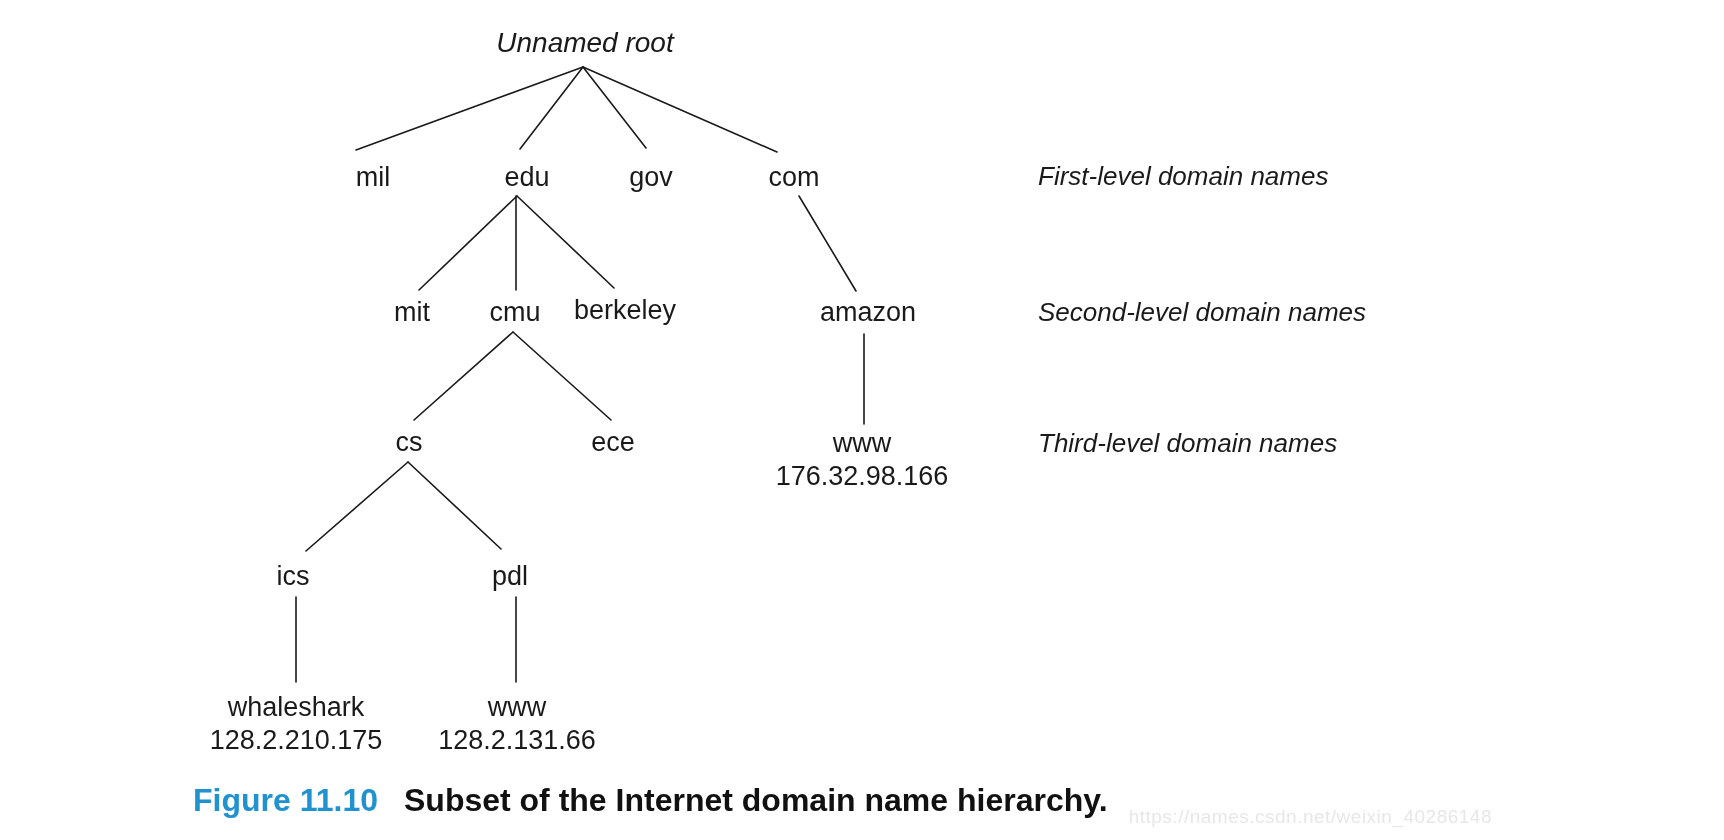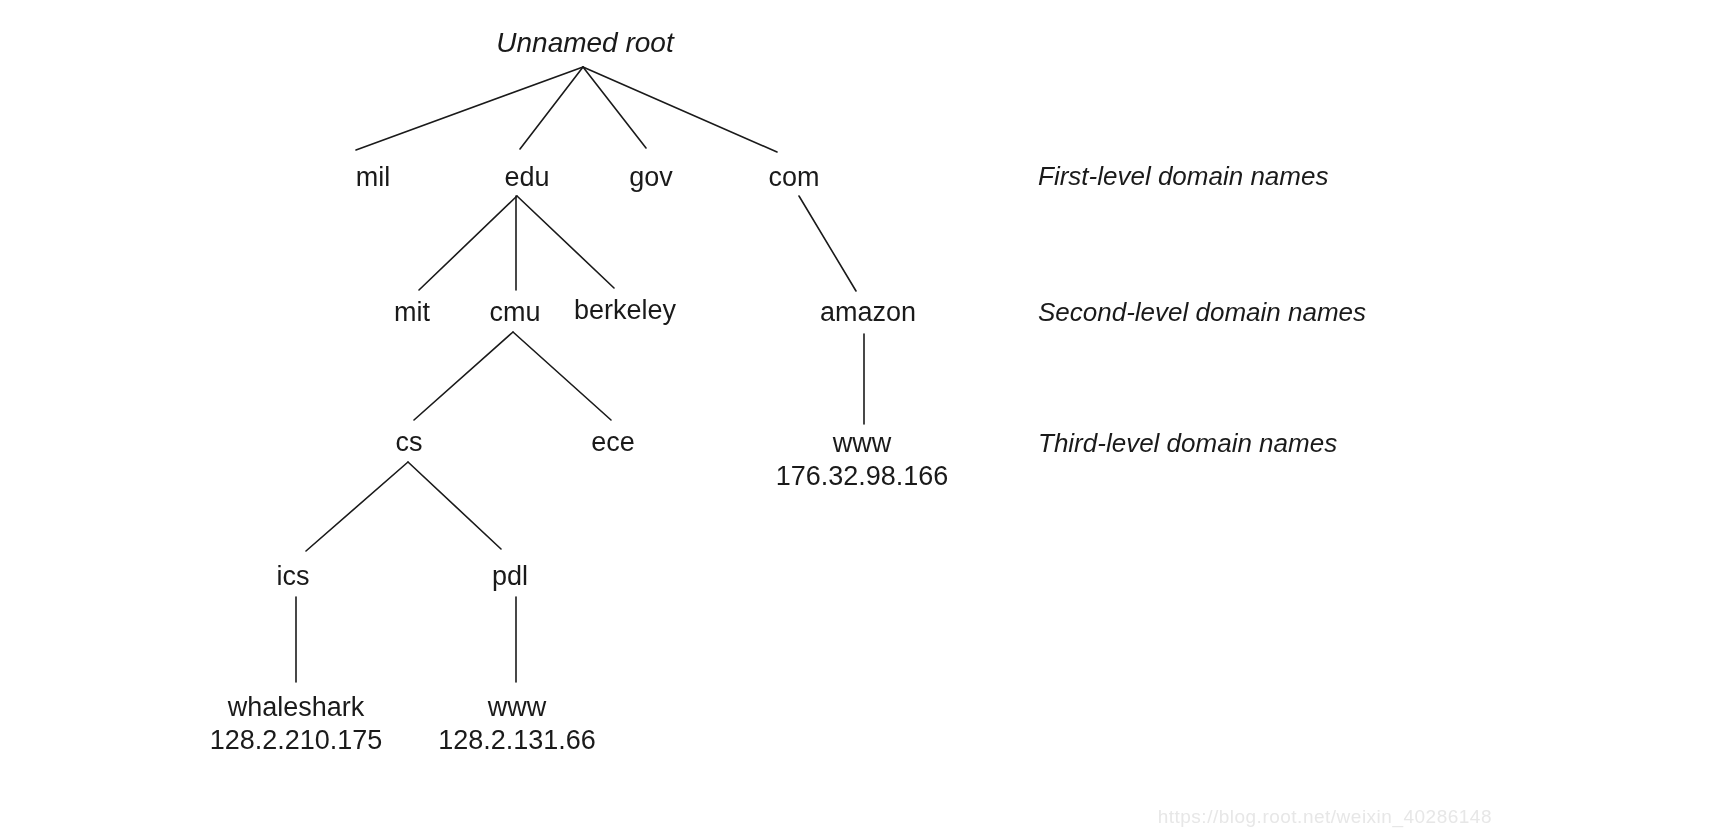--- a/index.html
+++ b/index.html
@@ -117,16 +117,19 @@
     <text class="node-label" x="296" y="716">whaleshark</text>
     <text class="node-label" x="296" y="749">128.2.210.175</text>
     <text class="node-label" x="517" y="716">www</text>
     <text class="node-label" x="517" y="749">128.2.131.66</text>
 
     <text class="level-label" x="1038" y="185">First-level domain names</text>
     <text class="level-label" x="1038" y="321">Second-level domain names</text>
     <text class="level-label" x="1038" y="452">Third-level domain names</text>
   </svg>
 
+  <div class="caption">
+    <span class="fig-no">Figure 11.10</span><span class="cap-text">Subset of the Internet domain name hierarchy.</span>
+  </div>
 
-  <div class="watermark">https://blog.root.net/weixin_40286148</div>
+  <div class="watermark">https://names.csdn.net/weixin_40286148</div>
 
 </div>
 
 </body></html>

